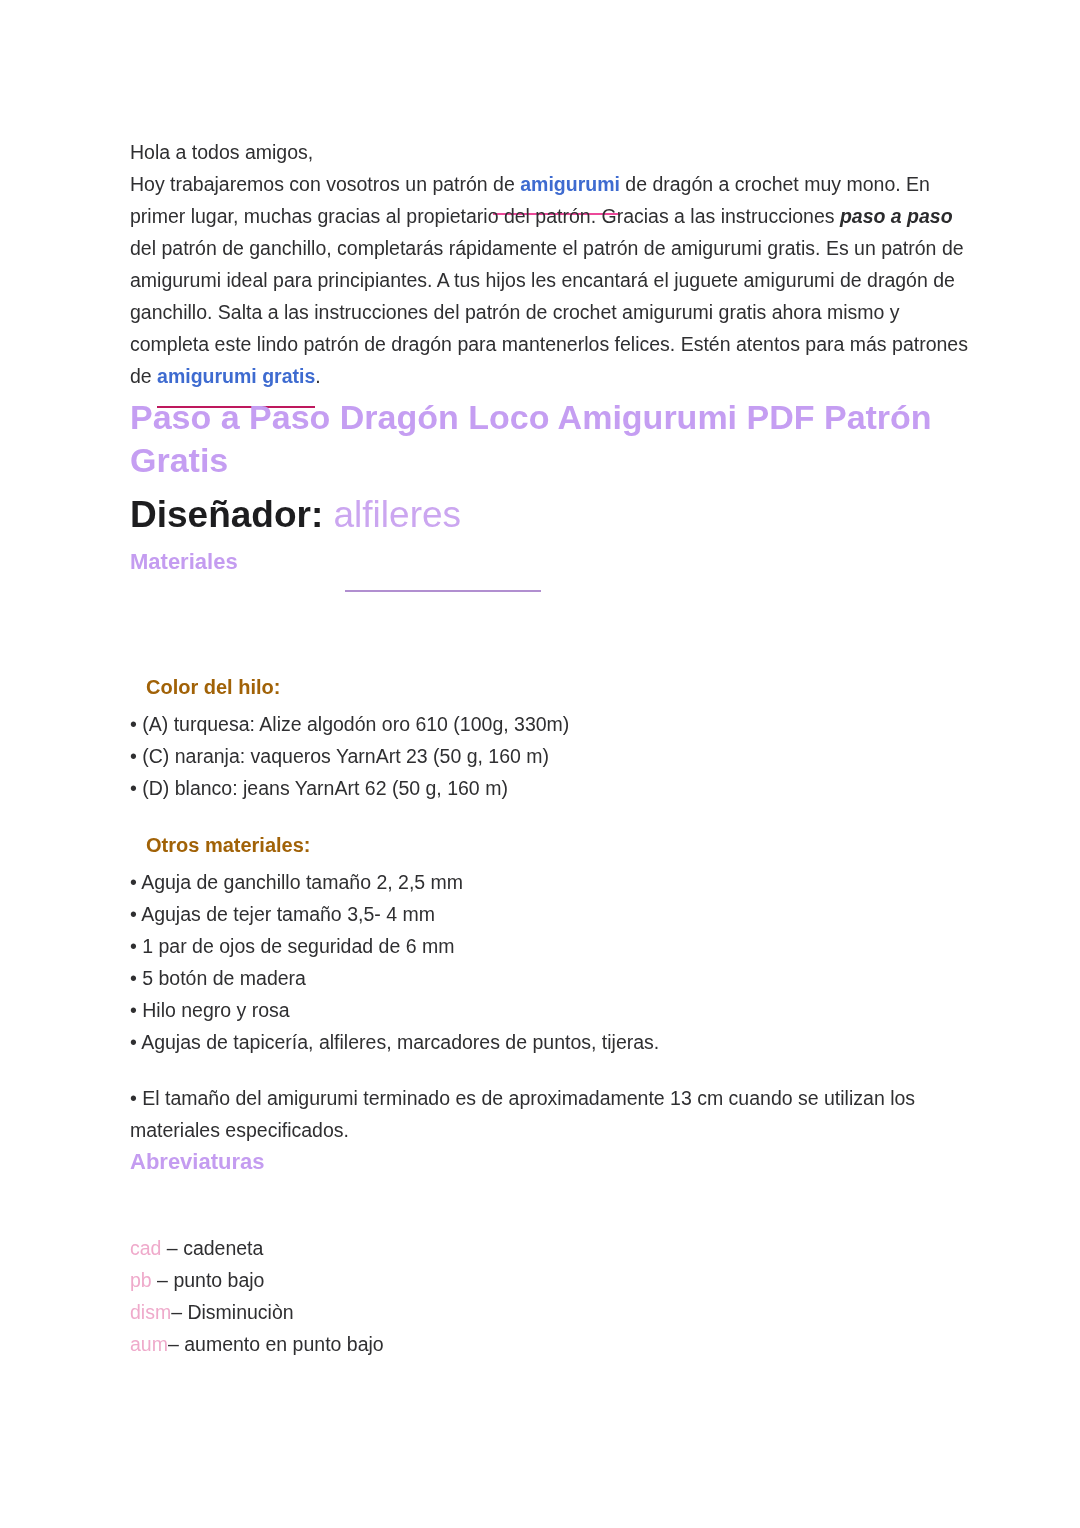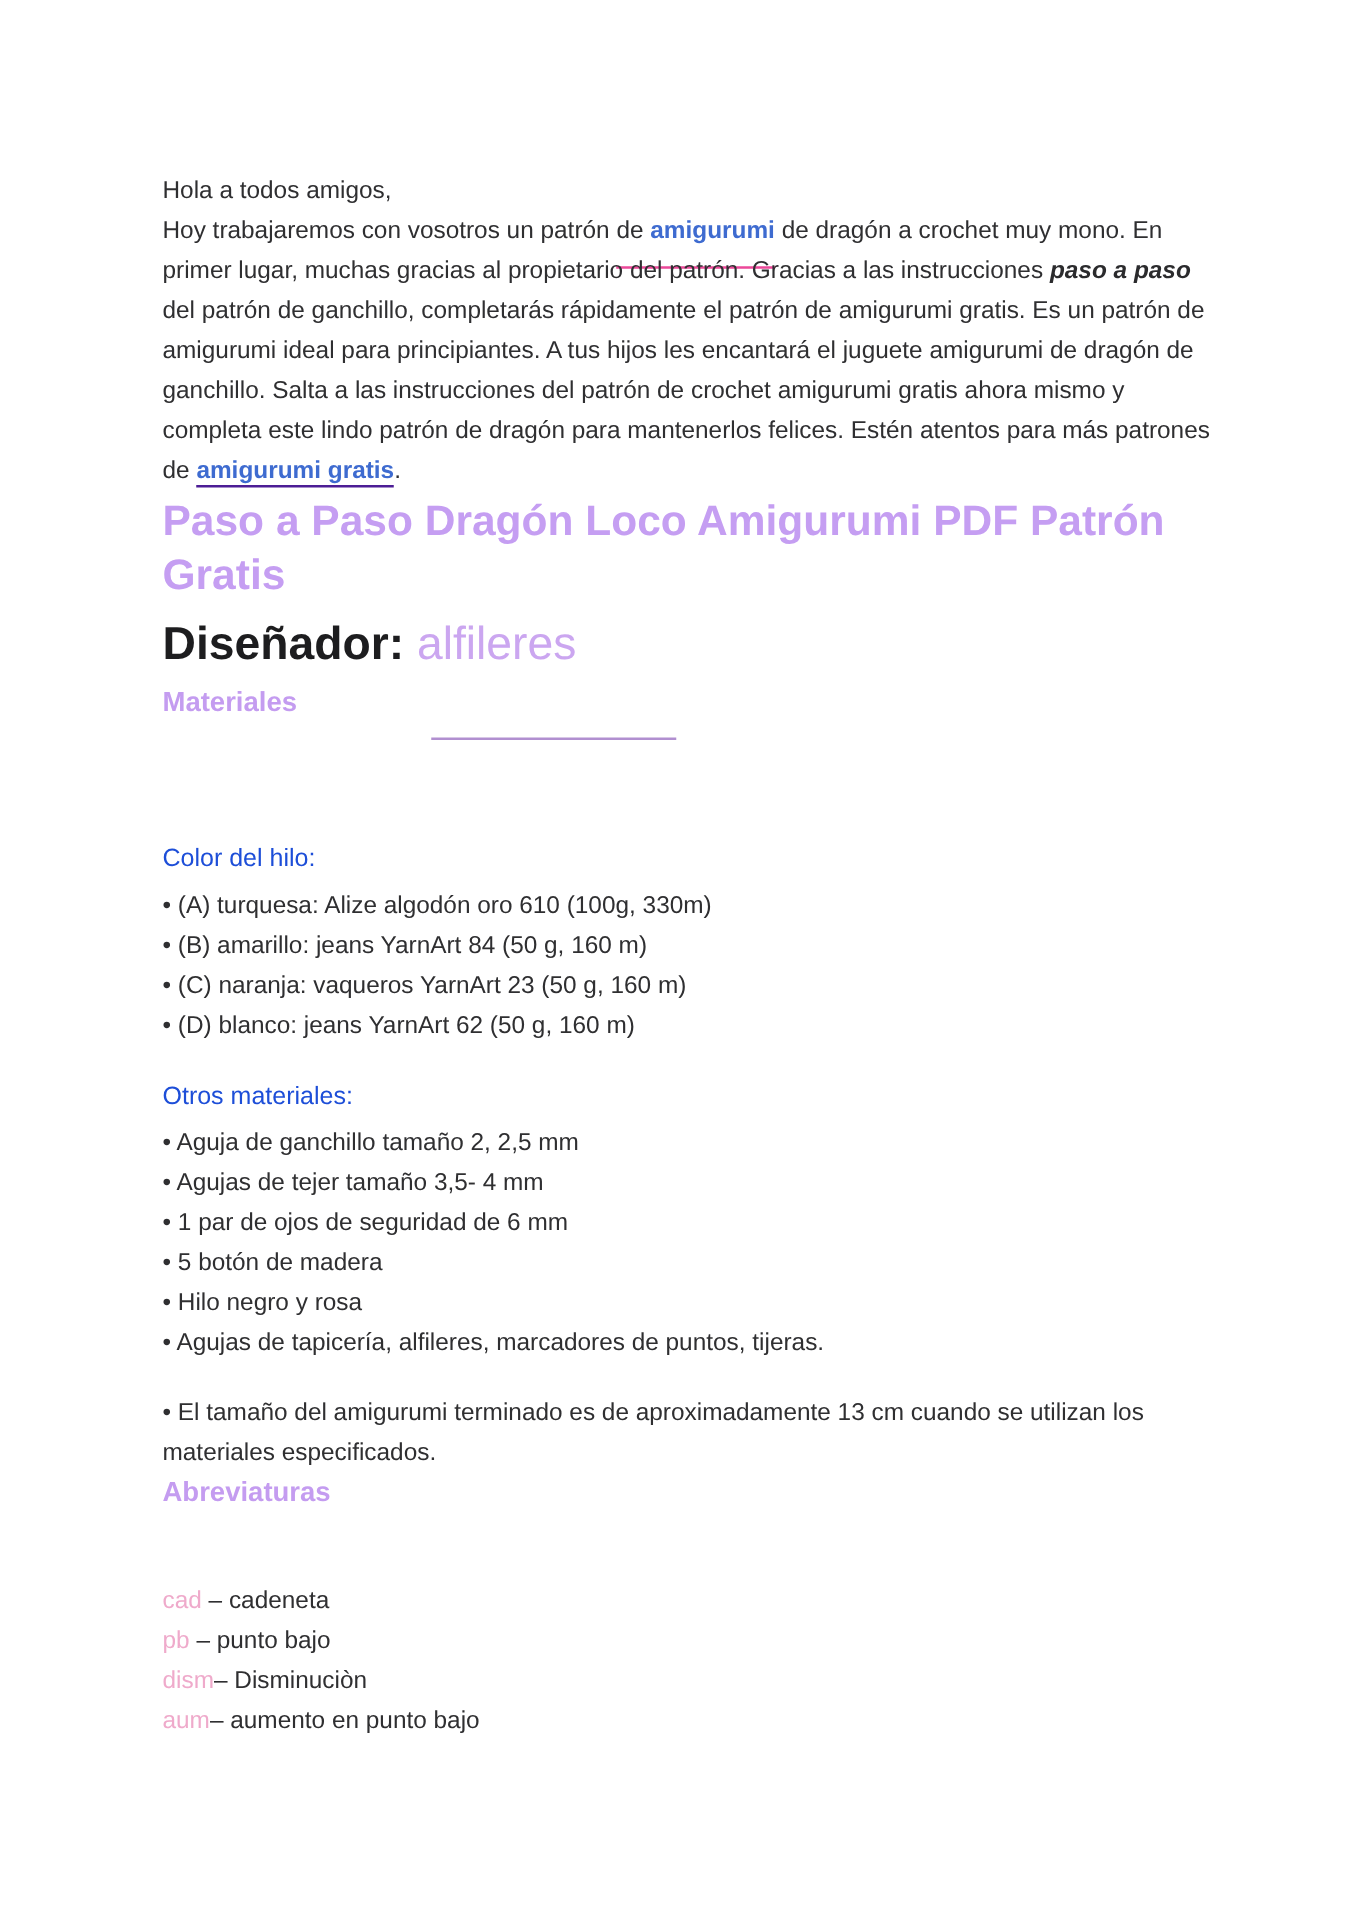--- a/index.html
+++ b/index.html
@@ -37,22 +37,22 @@
     color: #3e6bd0;
     font-weight: bold;
     text-decoration: none;
   }
   .u-gray {
     border-bottom: 2px solid #ec4899;
     padding-bottom: 18px;
     text-align: right;
   }
   .u-blue {
-    border-bottom: 2px solid #4c1d95;
-    padding-bottom: 1px;
+    border-bottom: 2px solid #be185d;
+    padding-bottom: 19px;
   }
   .bold-dark {
     font-weight: bold;
     color: #2b2b2d;
     font-style: italic;
   }
   h1.page-title {
     margin: 4px 0 0 0;
     font-size: 34px;
     line-height: 43px;
@@ -85,25 +85,25 @@
     margin-left: 215px;
     width: 196px;
     height: 2px;
     background: #b18fd0;
   }
   .spacer-lg { height: 80px; }
   .spacer-md { height: 26px; }
   .spacer-sm { height: 24px; }
   .spacer-abbr { height: 56px; }
   h4.sub-heading {
-    margin: 0 0 6px 0;
+    margin: 0 0 6px 16px;
     font-size: 20px;
     line-height: 30px;
-    font-weight: normal;
-    color: #1d4ed8;
+    font-weight: bold;
+    color: #a16207;
   }
   ul.plain-list {
     list-style: none;
     margin: 0;
     padding: 0;
   }
   ul.plain-list li {
     font-size: 19.5px;
     line-height: 32px;
     color: #2f2f31;
@@ -137,21 +137,20 @@
 
   <h3 class="purple-heading">Materiales</h3>
 
   <div class="divider"></div>
 
   <div class="spacer-lg"></div>
 
   <h4 class="sub-heading">Color del hilo:</h4>
   <ul class="plain-list">
     <li>• (A) turquesa: Alize algodón oro 610 (100g, 330m)</li>
-    <li>• (B) amarillo: jeans YarnArt 84 (50 g, 160 m)</li>
     <li>• (C) naranja: vaqueros YarnArt 23 (50 g, 160 m)</li>
     <li>• (D) blanco: jeans YarnArt 62 (50 g, 160 m)</li>
   </ul>
 
   <div class="spacer-md"></div>
 
   <h4 class="sub-heading">Otros materiales:</h4>
   <ul class="plain-list">
     <li>• Aguja de ganchillo tamaño 2, 2,5 mm</li>
     <li>• Agujas de tejer tamaño 3,5- 4 mm</li>

